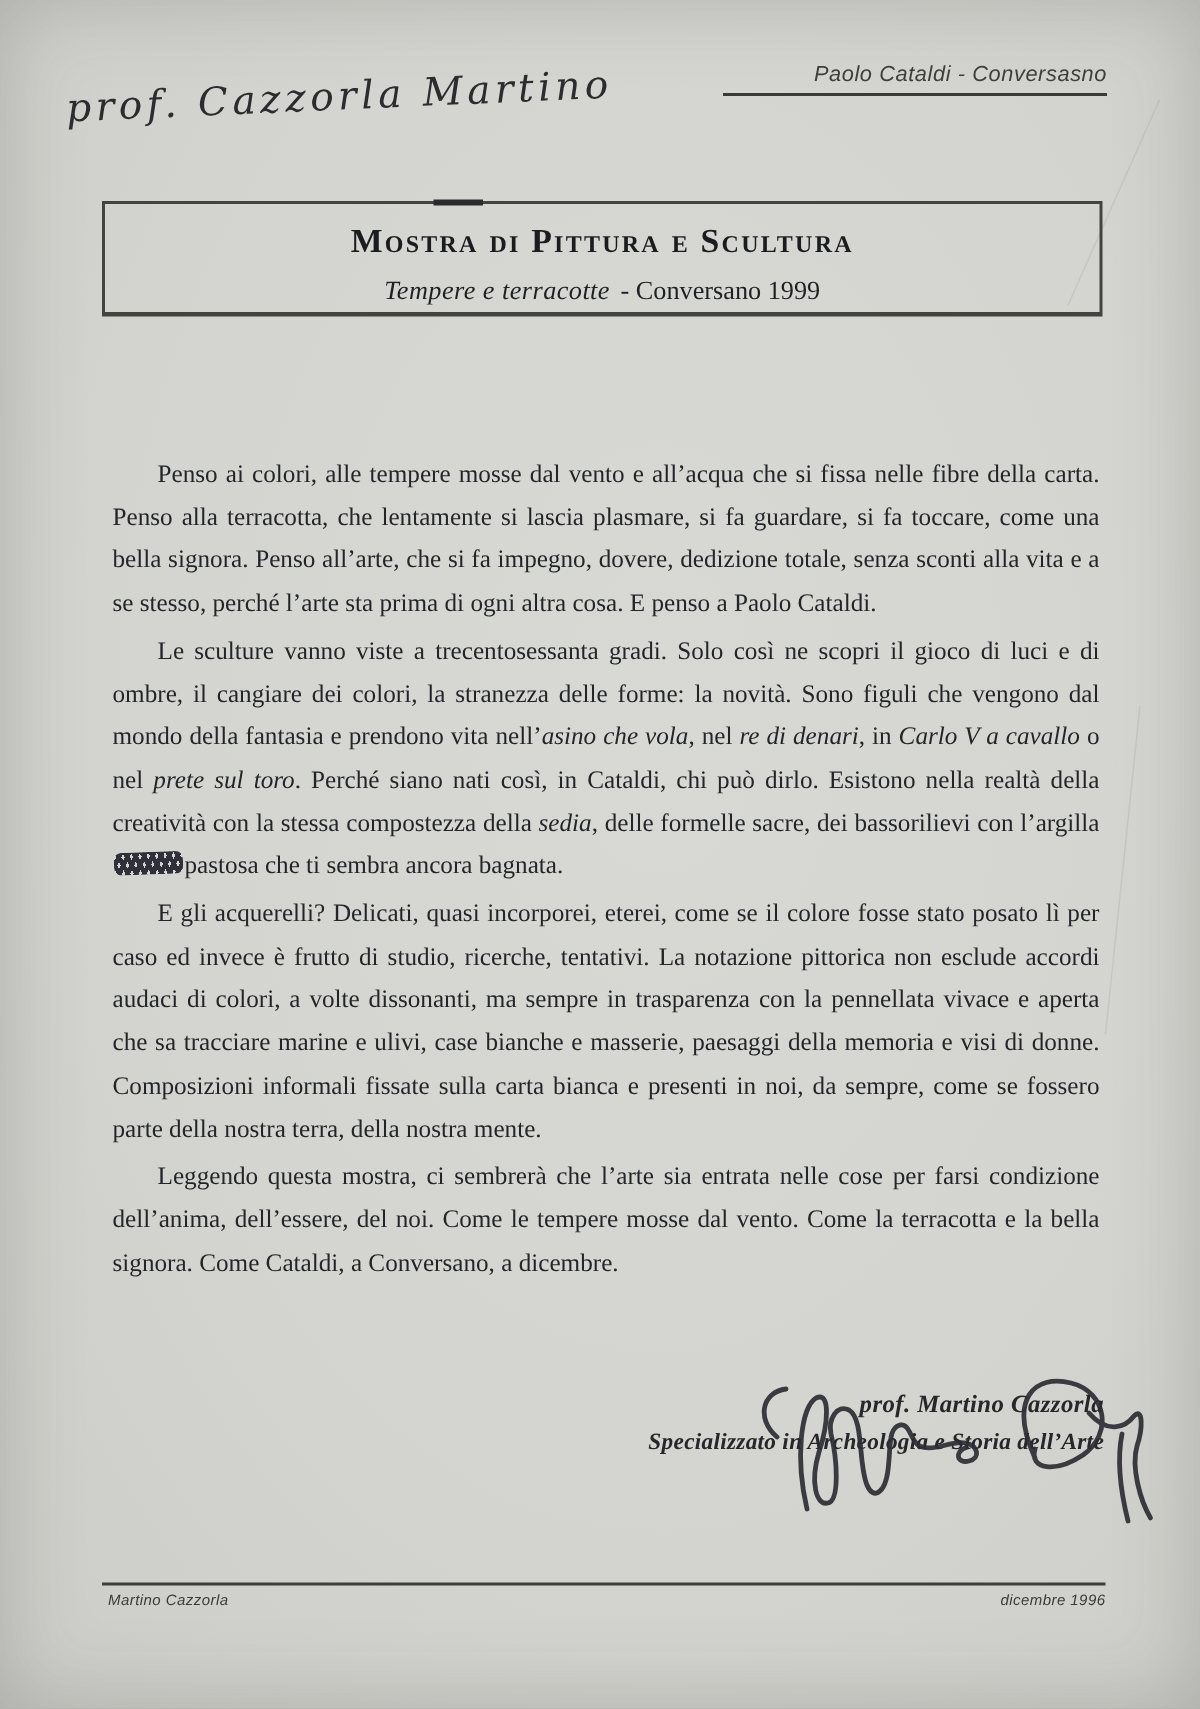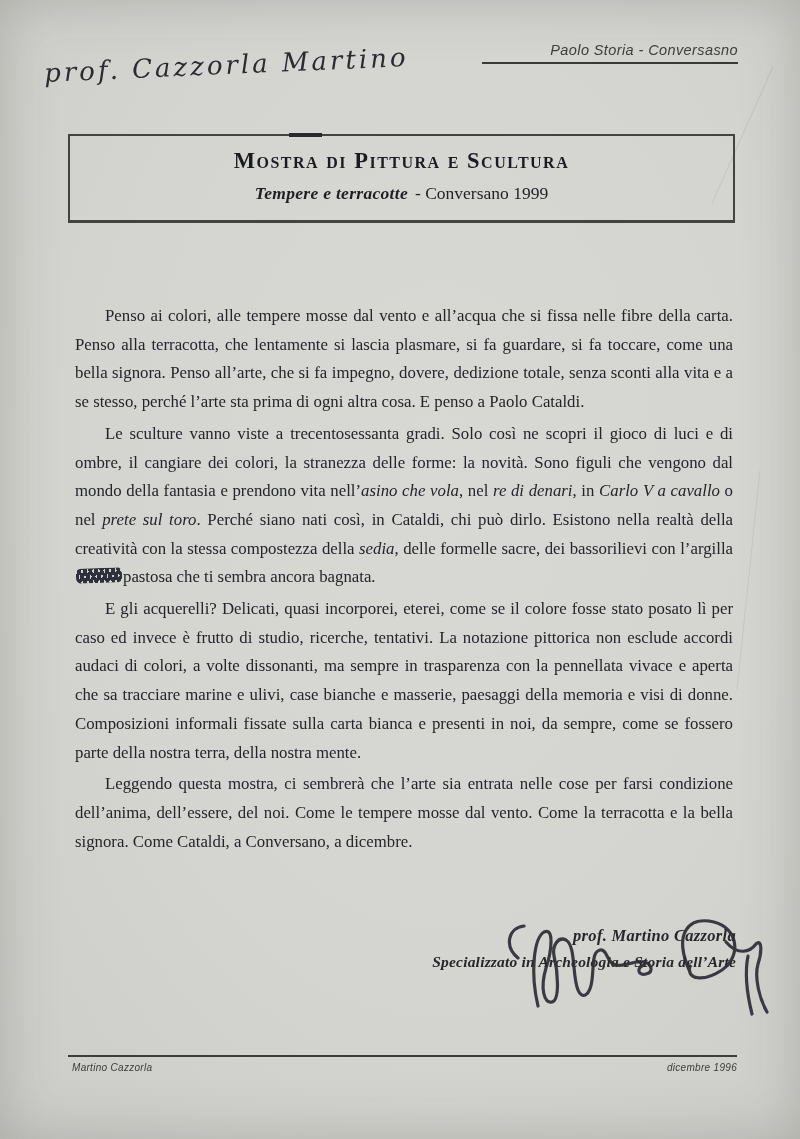--- a/index.html
+++ b/index.html
@@ -36,36 +36,36 @@
     text-align:right;
     font-family:"Liberation Sans", sans-serif;
     font-style:italic;font-size:14.5px;letter-spacing:.4px;
     color:#3e3e3c;
     padding-bottom:4px;
     border-bottom:2px solid #3a3a36;
   }
 
   
   .title-box{
-    position:absolute;left:68px;top:134px;width:667px;height:89px;
+    position:absolute;left:68px;top:134px;width:667px;height:77px;
     box-sizing:border-box;
     border:2px solid #44443f;border-bottom-width:3px;
     text-align:center;
   }
   .box-dash{position:absolute;left:219px;top:-3px;width:33px;height:4px;background:#2a2a2e;}
   .doc-title{
     margin:0;padding-top:12px;
     font-size:22.5px;font-weight:bold;
     font-variant:small-caps;letter-spacing:1.5px;
     color:#1b1c20;
   }
   .doc-subtitle{
     margin-top:9px;font-size:17.5px;color:#1f2024;
   }
-  .doc-subtitle .it-bold{font-weight:bold;font-style:italic;letter-spacing:.3px;}
+  .doc-subtitle .it-bold{font-weight:normal;font-style:italic;letter-spacing:.3px;}
   .doc-subtitle .rest{margin-left:7px;}
 
   
   .body-text{
     position:absolute;left:72px;top:299px;width:664px;
     font-size:16.8px;line-height:28.7px;
     color:var(--ink);
     text-align:justify;
   }
   .body-text p{margin:3px;text-indent:30px;}
@@ -100,21 +100,21 @@
 </style>
 </head>
 <body>
 
 <div class="page">
 
   <div class="crease a"></div>
   <div class="crease b"></div>
 
   <div class="handwritten-name">prof. Cazzorla Martino</div>
-  <div class="header-right">Paolo Storia - Conversasno</div>
+  <div class="header-right">Paolo Cataldi - Conversasno</div>
 
   <div class="title-box">
     <div class="box-dash"></div>
     <h1 class="doc-title">Mostra di Pittura e Scultura</h1>
     <div class="doc-subtitle">
       <span class="it-bold">Tempere e terracotte</span><span class="rest">- Conversano 1999</span>
     </div>
   </div>
 
   <div class="body-text">

